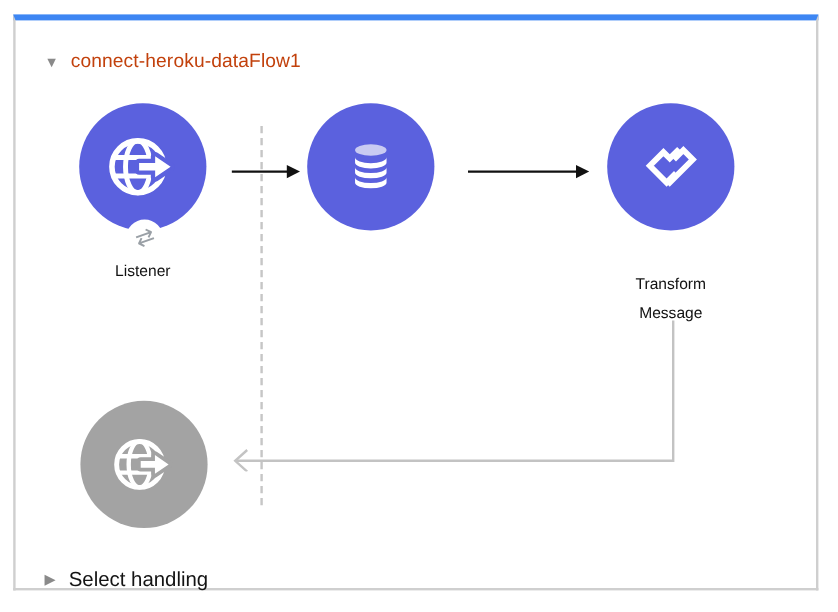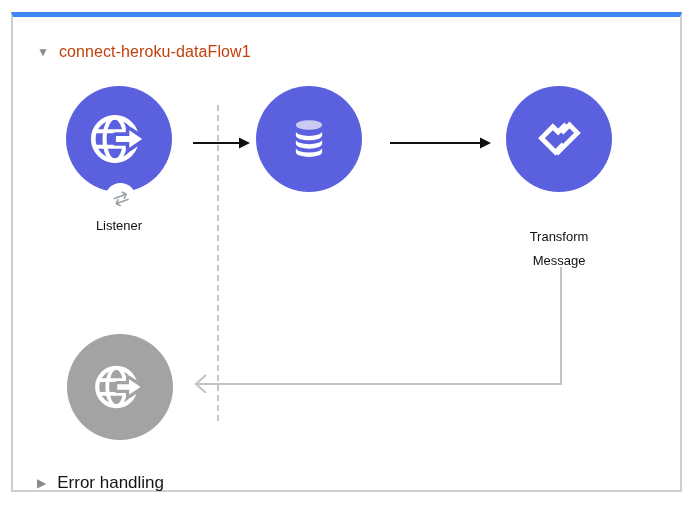--- a/index.html
+++ b/index.html
@@ -115,17 +115,17 @@
           <line x1="11" y1="26.5" x2="49" y2="26.5" stroke-width="4"></line>
           <line x1="11" y1="41.5" x2="49" y2="41.5" stroke-width="4"></line>
         </g>
         <path d="M31 31 h13 v-5.5 l12.5 8.5 l-12.5 8.5 v-5.5 h-13 z" fill="#a3a3a3" stroke="#a3a3a3" stroke-width="7" stroke-linejoin="round"></path>
         <path d="M31 31 h13 v-5.5 l12.5 8.5 l-12.5 8.5 v-5.5 h-13 z" fill="#ffffff"></path>
       </svg>
     </div>
 
     <div class="err-row">
       <span class="tri">▶</span>
-      <span class="err-label">Error handling</span>
+      <span class="err-label">Select handling</span>
     </div>
 
   </div>
 </div>
 
 </body></html>

